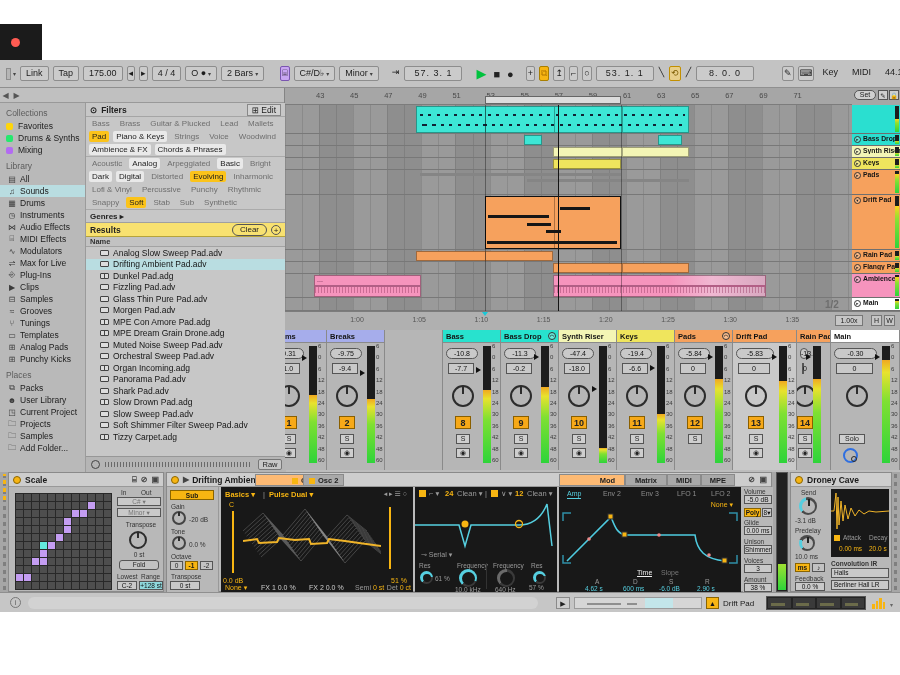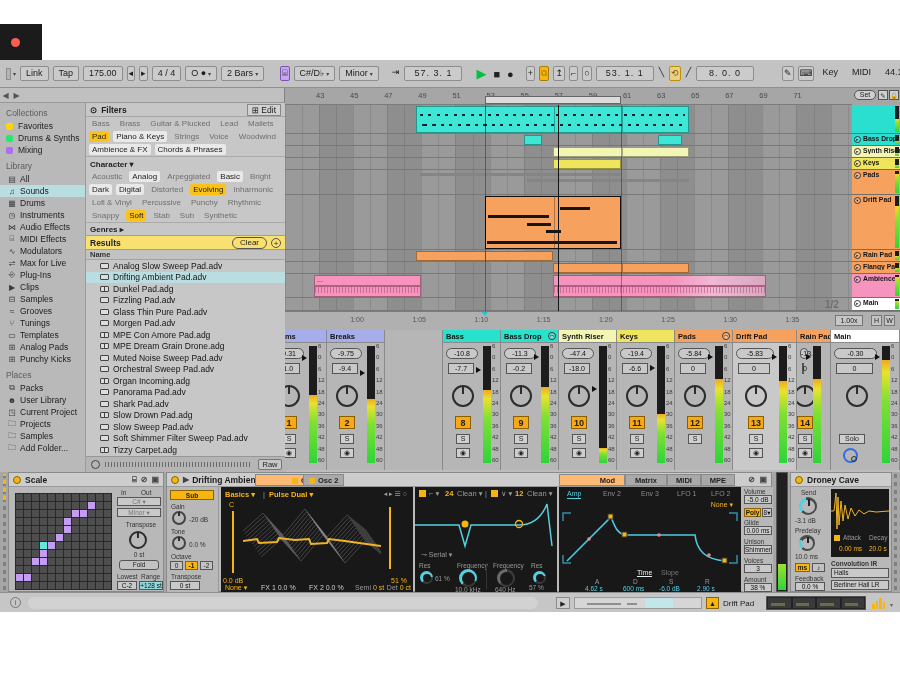--- a/index.html
+++ b/index.html
@@ -337,21 +337,20 @@
           <span class="tag plain">Lead</span>
           <span class="tag plain">Mallets</span>
           <span class="tag selected">Pad</span>
           <span class="tag boxed">Piano &amp; Keys</span>
           <span class="tag plain">Strings</span>
           <span class="tag plain">Voice</span>
           <span class="tag plain">Woodwind</span>
           <span class="tag boxed">Ambience &amp; FX</span>
           <span class="tag boxed">Chords &amp; Phrases</span>
         </div>
-      <div class="sec-title"><span>Character</span> ▾</div>
       <div class="tagwrap" id="character-tags">
           <span class="tag plain">Acoustic</span>
           <span class="tag boxed">Analog</span>
           <span class="tag plain">Arpeggiated</span>
           <span class="tag boxed">Basic</span>
           <span class="tag plain">Bright</span>
           <span class="tag boxed">Dark</span>
           <span class="tag boxed">Digital</span>
           <span class="tag plain">Distorted</span>
           <span class="tag selected">Evolving</span>

